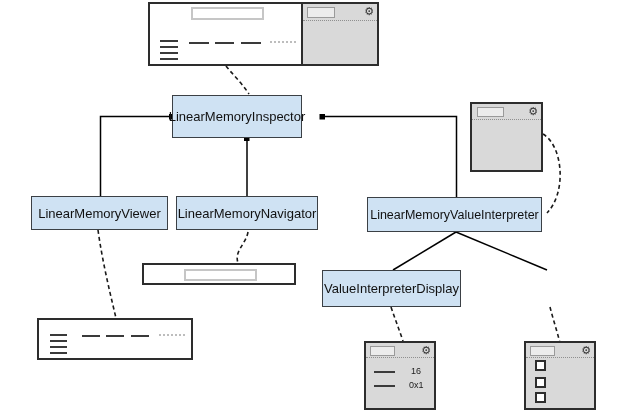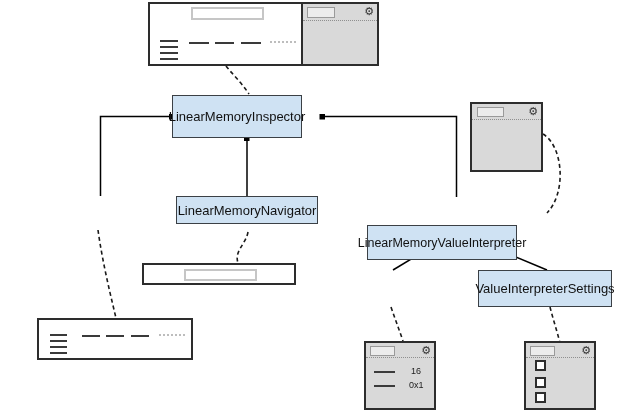--- a/index.html
+++ b/index.html
@@ -101,33 +101,36 @@
   <div class="mock panel" style="left:470px;top:102px;width:73px;height:70px;">
     <div class="mini-input" style="left:5px;top:3px;width:27px;height:10px;"></div>
     <span class="gear" style="right:3px;top:1px;">⚙</span>
     <div class="dotted-sep" style="top:15px;"></div>
   </div>
 
   <div class="class-box" style="left:172px;top:95px;width:130px;height:43px;">
     <span>LinearMemoryInspector</span>
   </div>
 
+  <div class="class-box" style="left:31px;top:196px;width:137px;height:34px;">
+    <span>LinearMemoryViewer</span>
+  </div>
 
-  <div class="class-box" style="left:176px;top:196px;width:142px;height:28px;">
+  <div class="class-box" style="left:176px;top:196px;width:142px;height:34px;">
     <span>LinearMemoryNavigator</span>
   </div>
 
-  <div class="class-box" style="left:367px;top:197px;width:150px;height:35px;font-size:12.5px;margin-top:28px;">
+  <div class="class-box" style="left:367px;top:197px;width:175px;height:35px;font-size:12.5px;">
     <span>LinearMemoryValueInterpreter</span>
   </div>
 
+  <div class="class-box" style="left:322px;top:270px;width:139px;height:37px;">
+    <span>ValueInterpreterDisplay</span>
+  </div>
 
-  <div class="class-box" style="left:478px;top:270px;width:134px;height:37px;">
-    <span>ValueInterpreterSettings</span>
-  </div>
 
   <div class="mock" style="left:142px;top:263px;width:154px;height:22px;">
     <div class="mini-input light" style="left:40px;top:4px;width:73px;height:12px;"></div>
   </div>
 
   <div class="mock" style="left:37px;top:318px;width:156px;height:42px;">
     <div class="bar" style="left:11px;top:14px;width:17px;"></div>
     <div class="bar" style="left:11px;top:20px;width:17px;"></div>
     <div class="bar" style="left:11px;top:26px;width:17px;"></div>
     <div class="bar" style="left:11px;top:32px;width:17px;"></div>

